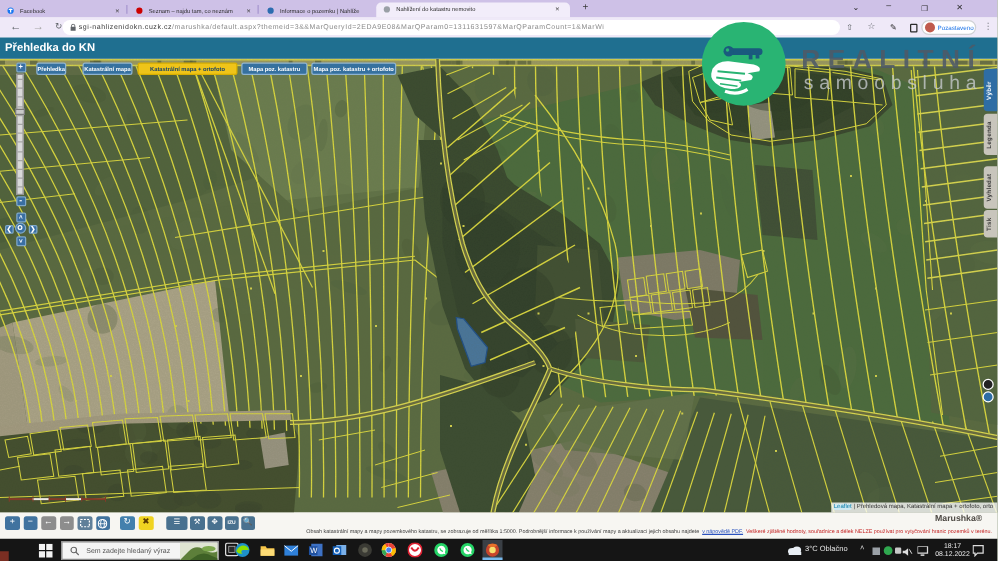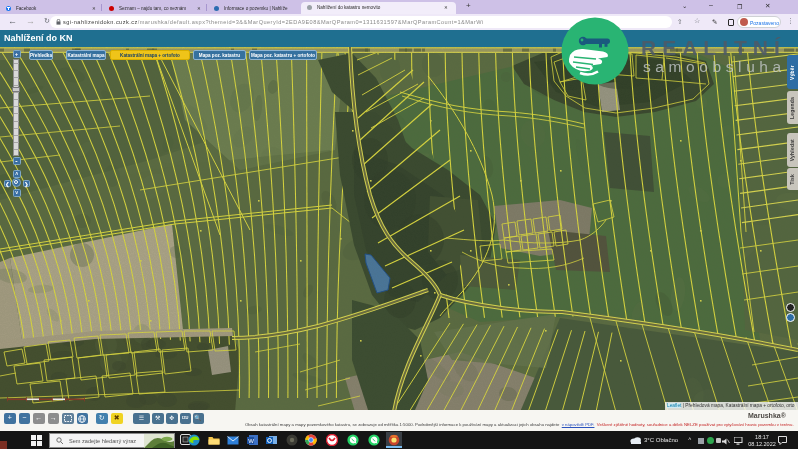--- a/index.html
+++ b/index.html
@@ -98,21 +98,21 @@
 <div class="navic" style="left:677px;font-size:6.5px;top:3.5px;">⇧</div>
 <div class="navic" style="left:694px;font-size:7px;top:3px;">☆</div>
 <div class="navic" style="left:712px;font-size:6.5px;top:3.5px;color:#222;">✎</div>
 <div style="position:absolute;left:728px;top:4.5px;width:6px;height:7px;border:1.2px solid #2a2a2a;border-radius:1px;"></div>
 <div id="profpill">
         <div style="position:absolute;left:1.5px;top:1.5px;width:8px;height:8px;border-radius:50%;background:#c05b4d;"></div>
         <div style="position:absolute;left:12px;top:3px;font-size:5px;color:#1a73e8;">Pozastaveno</div>
       </div>
 <div class="navic" style="left:787px;font-size:7px;top:3px;">⋮</div>
 </div>
-<div class="abs" id="teal">Nahlížení do KN</div>
+<div class="abs" id="teal">Přehledka do KN</div>
     <svg class="abs" id="map" viewBox="0 47 798 363" width="798" height="363">
 <rect x="0" y="47" width="798" height="365" fill="#5a6b41"></rect>
 <polygon points="0.0,47.0 330.0,47.0 300.0,110.0 150.0,160.0 0.0,200.0" fill="#4b5c39" fill-opacity="0.55"></polygon>
 <polygon points="0.0,47.0 340.0,47.0 340.0,60.0 0.0,60.0" fill="#5f6c45"></polygon>
 <polygon points="170.0,53.0 345.0,53.0 335.0,150.0 240.0,170.0 185.0,120.0" fill="#6d7f50"></polygon>
 <polygon points="370.0,100.0 540.0,60.0 700.0,55.0 735.0,70.0 745.0,230.0 760.0,340.0 700.0,330.0 600.0,314.0 480.0,322.0 430.0,300.0 400.0,200.0" fill="#4b6c3d"></polygon>
 <polygon points="735.0,55.0 798.0,55.0 798.0,340.0 745.0,330.0" fill="#53663f"></polygon>
 <polygon points="0.0,200.0 180.0,165.0 330.0,150.0 340.0,260.0 300.0,330.0 200.0,350.0 0.0,260.0" fill="#57693f" fill-opacity="0.5"></polygon>
 <polygon points="10.0,258.0 172.0,224.0 188.0,378.0 120.0,390.0 28.0,382.0" fill="#b1a88c"></polygon>
 <polygon points="0.0,262.0 10.0,258.0 28.0,382.0 0.0,370.0" fill="#a89f85"></polygon>

